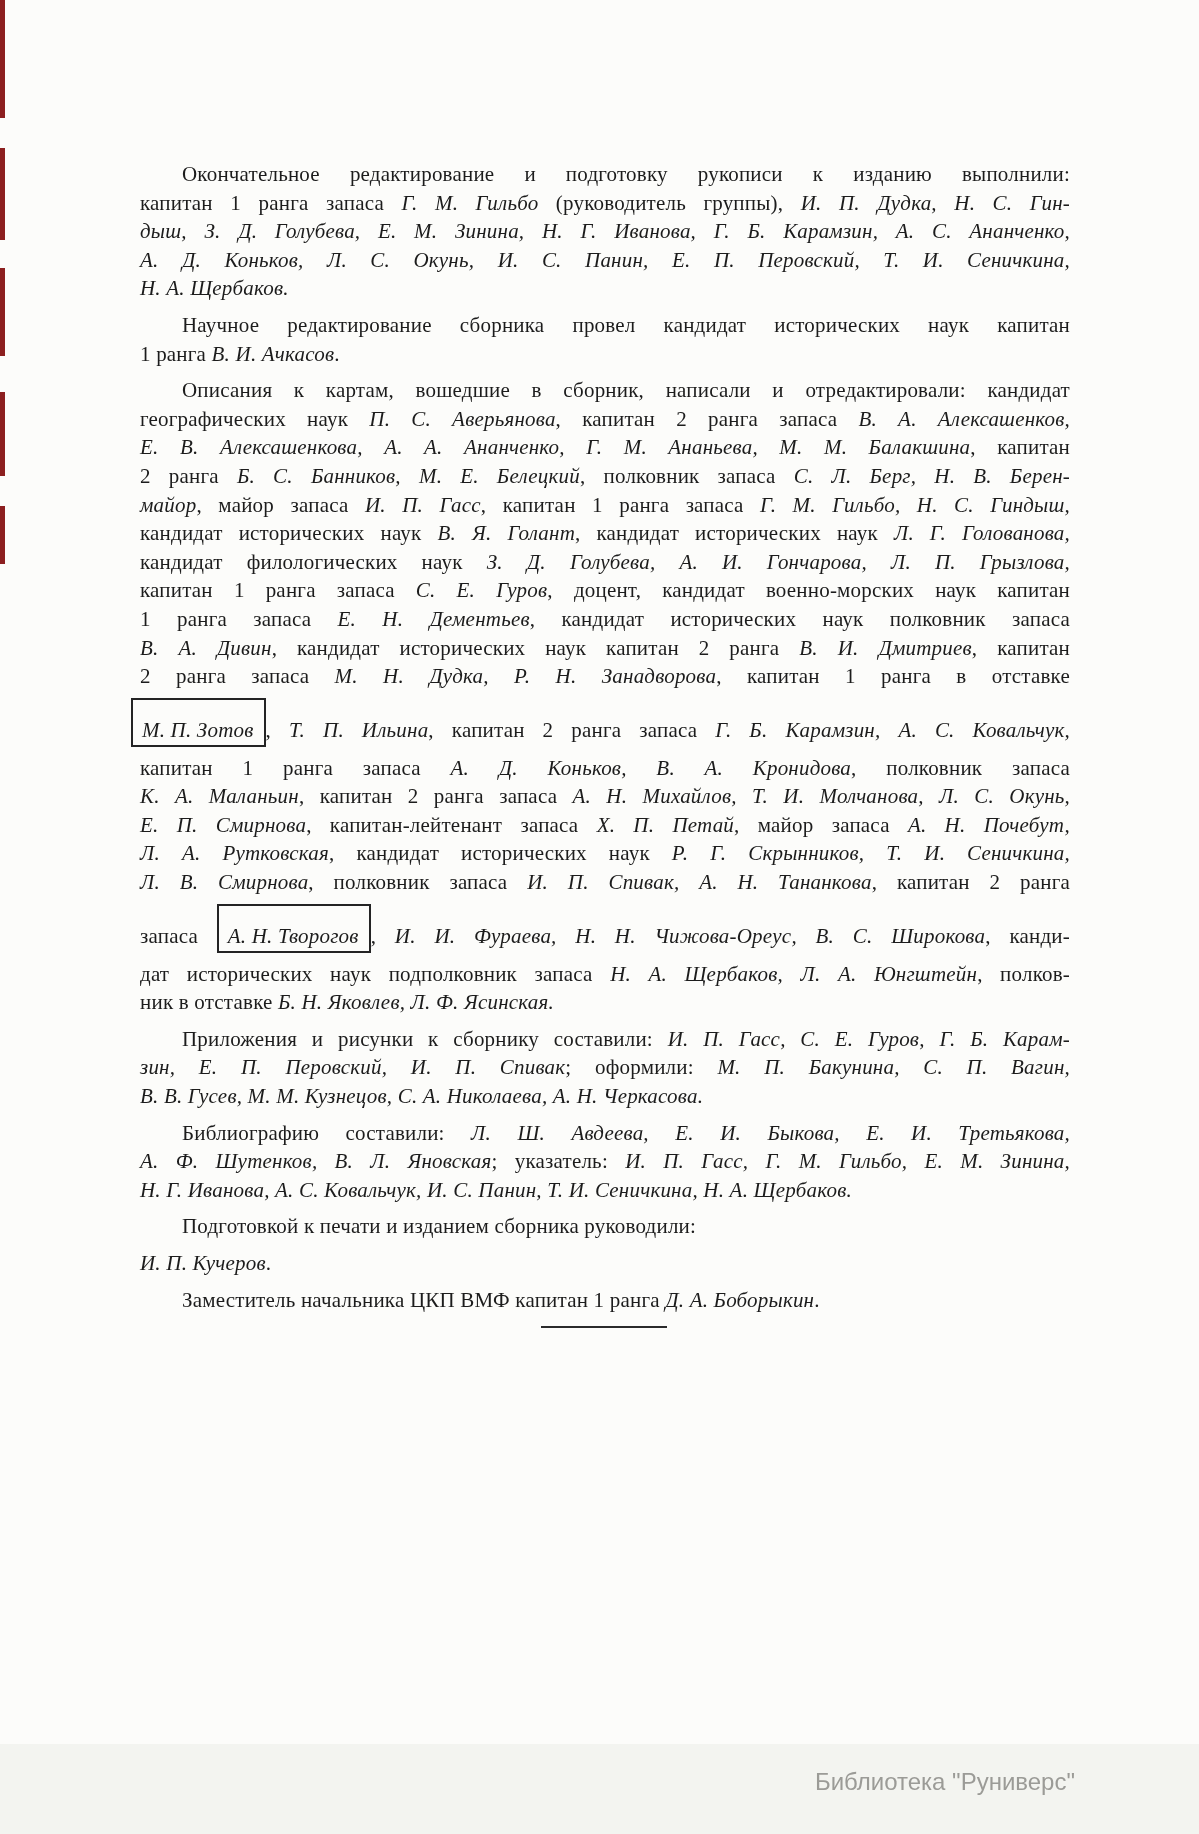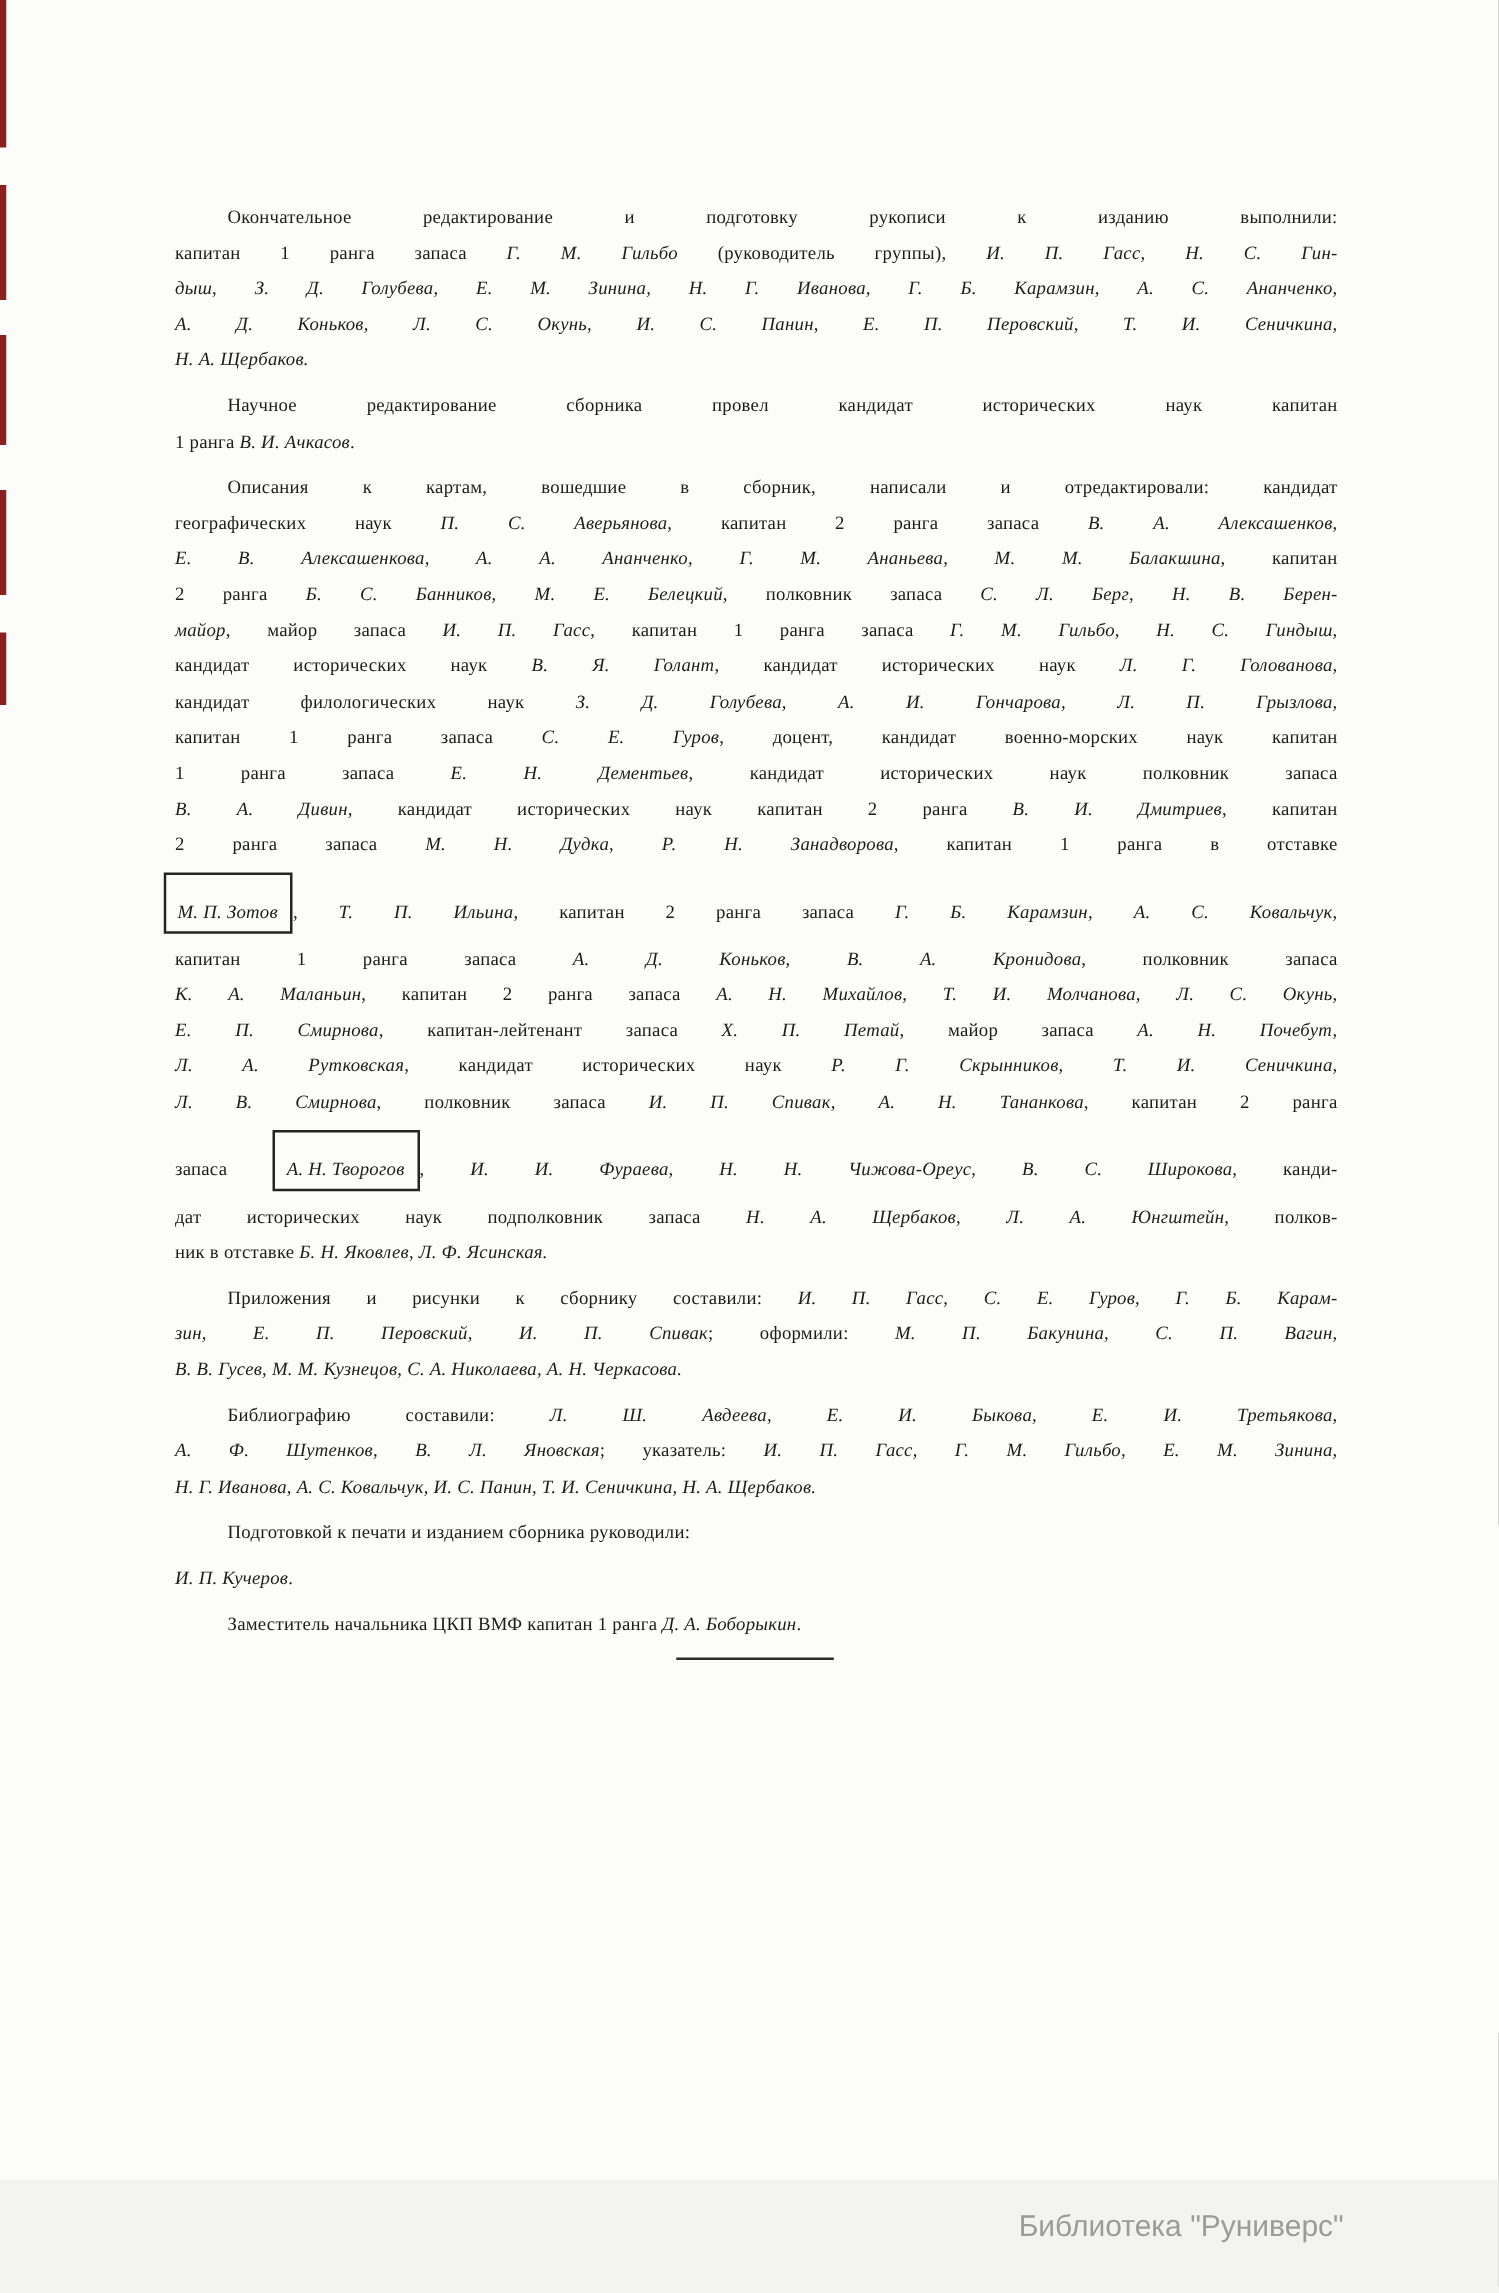--- a/index.html
+++ b/index.html
@@ -8,21 +8,21 @@
     width:1199px; height:1834px;
     margin:0 auto;
     background:#fcfcfa;
     font-family:"Liberation Serif", serif;
     color:#1c1c1c;
     overflow:hidden;
   }
   .text-block {
     position:absolute;
     left:140px; top:160px; width:930px;
-    font-size:15px;
+    font-size:21px;
     line-height:28.6px;
     letter-spacing:0.2px;
   }
   .para { margin:0 0 8px 0; }
   .line {
     text-align:justify;
     text-align-last:justify;
   }
   .line.last { text-align-last:left; }
   .line.first { text-indent:42px; }
@@ -74,21 +74,21 @@
 
   <div class="edge-mark em1"></div>
   <div class="edge-mark em2"></div>
   <div class="edge-mark em3"></div>
   <div class="edge-mark em4"></div>
   <div class="edge-mark em5"></div>
 
   <div class="text-block" id="doc">
       <div class="para">
         <div class="line first"><span class="seg-r">Окончательное редактирование и подготовку рукописи к изданию выполнили:</span></div>
-        <div class="line"><span class="seg-r">капитан 1 ранга запаса </span><span class="seg-i">Г. М. Гильбо</span><span class="seg-r"> (руководитель группы), </span><span class="seg-i">И. П. Гасс, Н. С. Гин-</span></div>
+        <div class="line"><span class="seg-r">капитан 1 ранга запаса </span><span class="seg-i">Г. М. Гильбо</span><span class="seg-r"> (руководитель группы), </span><span class="seg-i">И. П. Дудка, Н. С. Гин-</span></div>
         <div class="line"><span class="seg-i">дыш, З. Д. Голубева, Е. М. Зинина, Н. Г. Иванова, Г. Б. Карамзин, А. С. Ананченко,</span></div>
         <div class="line"><span class="seg-i">А. Д. Коньков, Л. С. Окунь, И. С. Панин, Е. П. Перовский, Т. И. Сеничкина,</span></div>
         <div class="line last"><span class="seg-i">Н. А. Щербаков.</span></div>
       </div>
       <div class="para">
         <div class="line first"><span class="seg-r">Научное редактирование сборника провел кандидат исторических наук капитан</span></div>
         <div class="line last"><span class="seg-r">1 ранга </span><span class="seg-i">В. И. Ачкасов</span><span class="seg-r">.</span></div>
       </div>
       <div class="para">
         <div class="line first"><span class="seg-r">Описания к картам, вошедшие в сборник, написали и отредактировали: кандидат</span></div>

